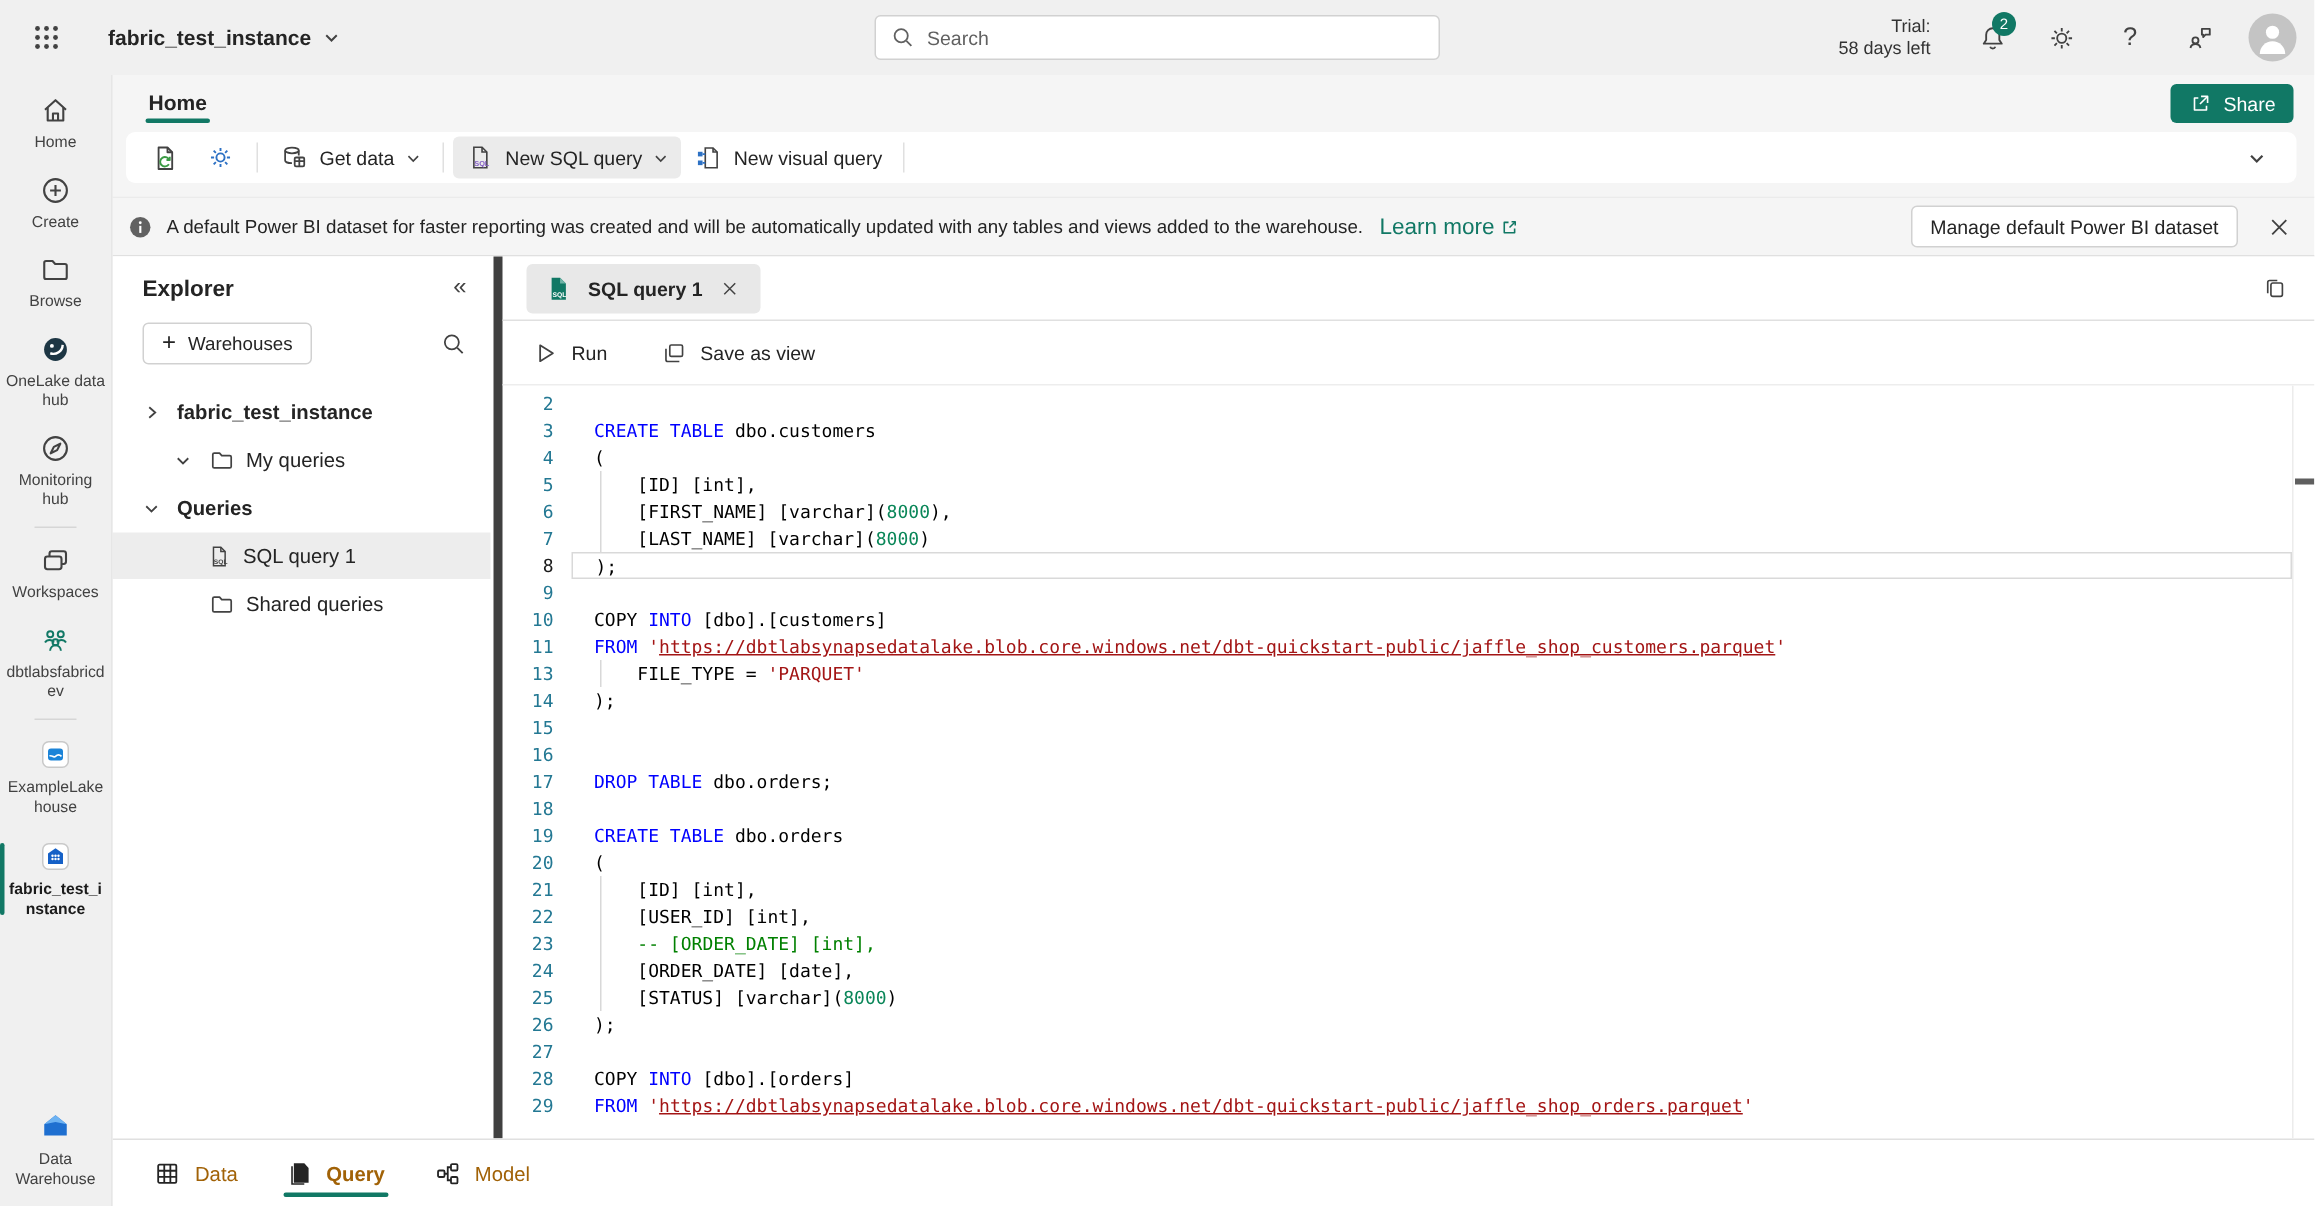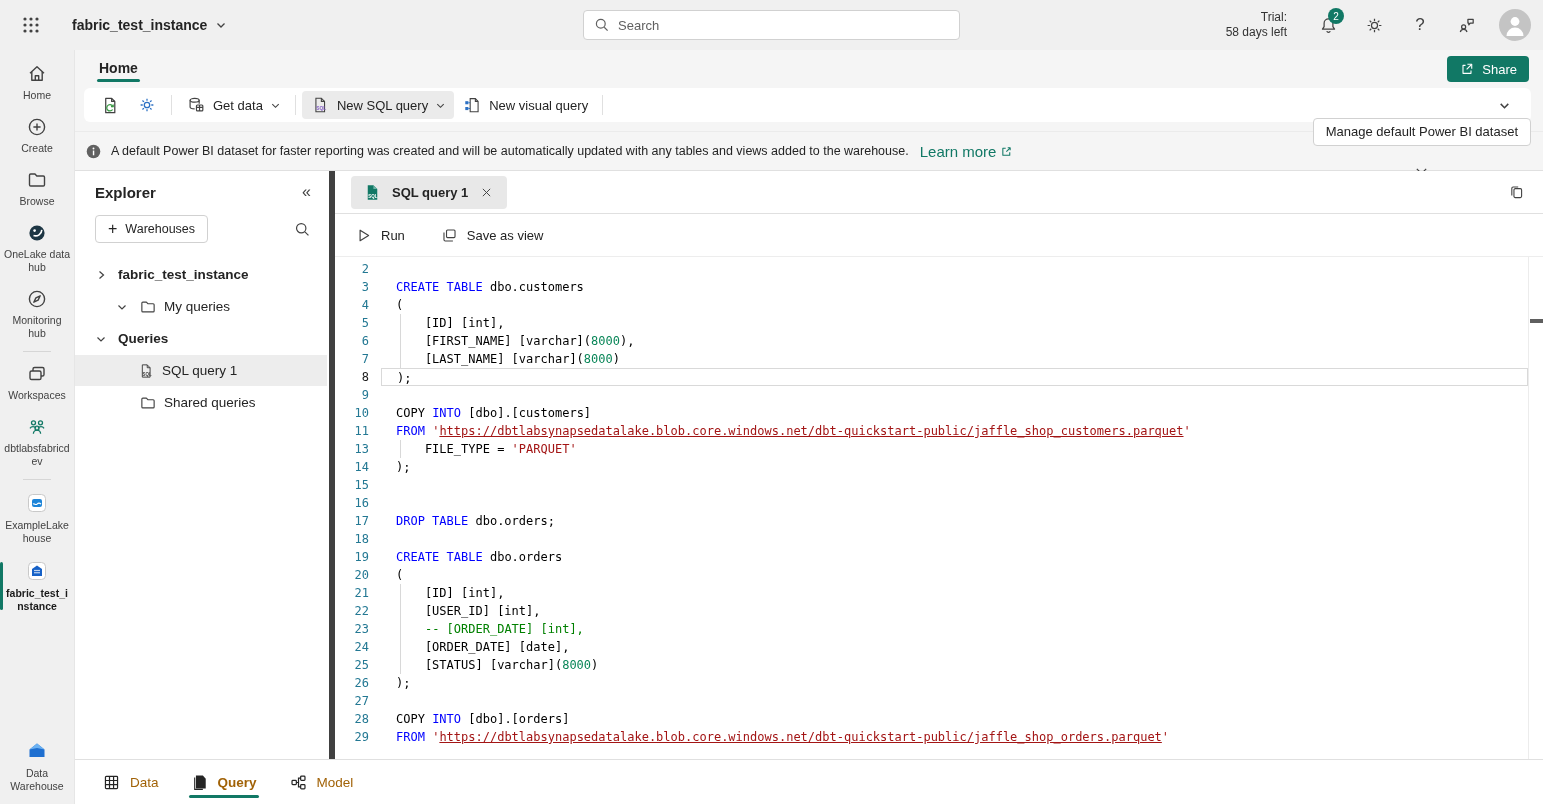--- a/index.html
+++ b/index.html
@@ -39,21 +39,21 @@
   .toolrow { height:43px; padding:0 12px 0 9px; }
   .toolbar-card { background:#fff; border-radius:6px; height:34px; display:flex; align-items:center; padding:0 8px; }
   .tbtn { display:flex; align-items:center; gap:7px; height:28px; padding:0 8px; border-radius:4px; cursor:pointer; font-size:13px; color:#242424; }
   .tbtn.hl { background:#ebebeb; }
   .tdiv { width:1px; height:20px; background:#e0e0e0; margin:0 6px; }
   .ribbon-collapse { margin-left:auto; margin-right:12px; cursor:pointer; color:#424242; }
 
   .banner { height:40px; background:#f5f5f5; border-top:1px solid #ebebeb; border-bottom:1px solid #e0e0e0; display:flex; align-items:center; padding:0 12px 0 10px; gap:9px; }
   .banner-text { font-size:12.5px; color:#242424; }
   .banner-link { color:#117865; display:flex; align-items:center; gap:4px; cursor:pointer; margin-left:2px; font-size:15px; }
-  .banner-right { margin-left:auto; display:flex; align-items:center; gap:16px;flex-direction:column; }
+  .banner-right { margin-left:auto; display:flex; align-items:center; gap:16px; }
   .manage-btn { background:#fff; border:1px solid #d1d1d1; border-radius:4px; height:28px; padding:0 12px; font-size:13px; font-family:inherit; color:#242424; cursor:pointer; }
   .banner-close { cursor:pointer; color:#424242; padding:4px; }
 
   .main { flex:1; display:flex; min-height:0; background:#fff; }
 
   
   .explorer { width:260px; border-right:6px solid #404040; background:#fff; padding-top:12px; }
   .exp-head { display:flex; align-items:center; padding:0 18px 0 20px; }
   .exp-title { font-size:15px; font-weight:700; }
   .exp-collapse { margin-left:auto; font-size:16px; color:#424242; cursor:pointer; }

